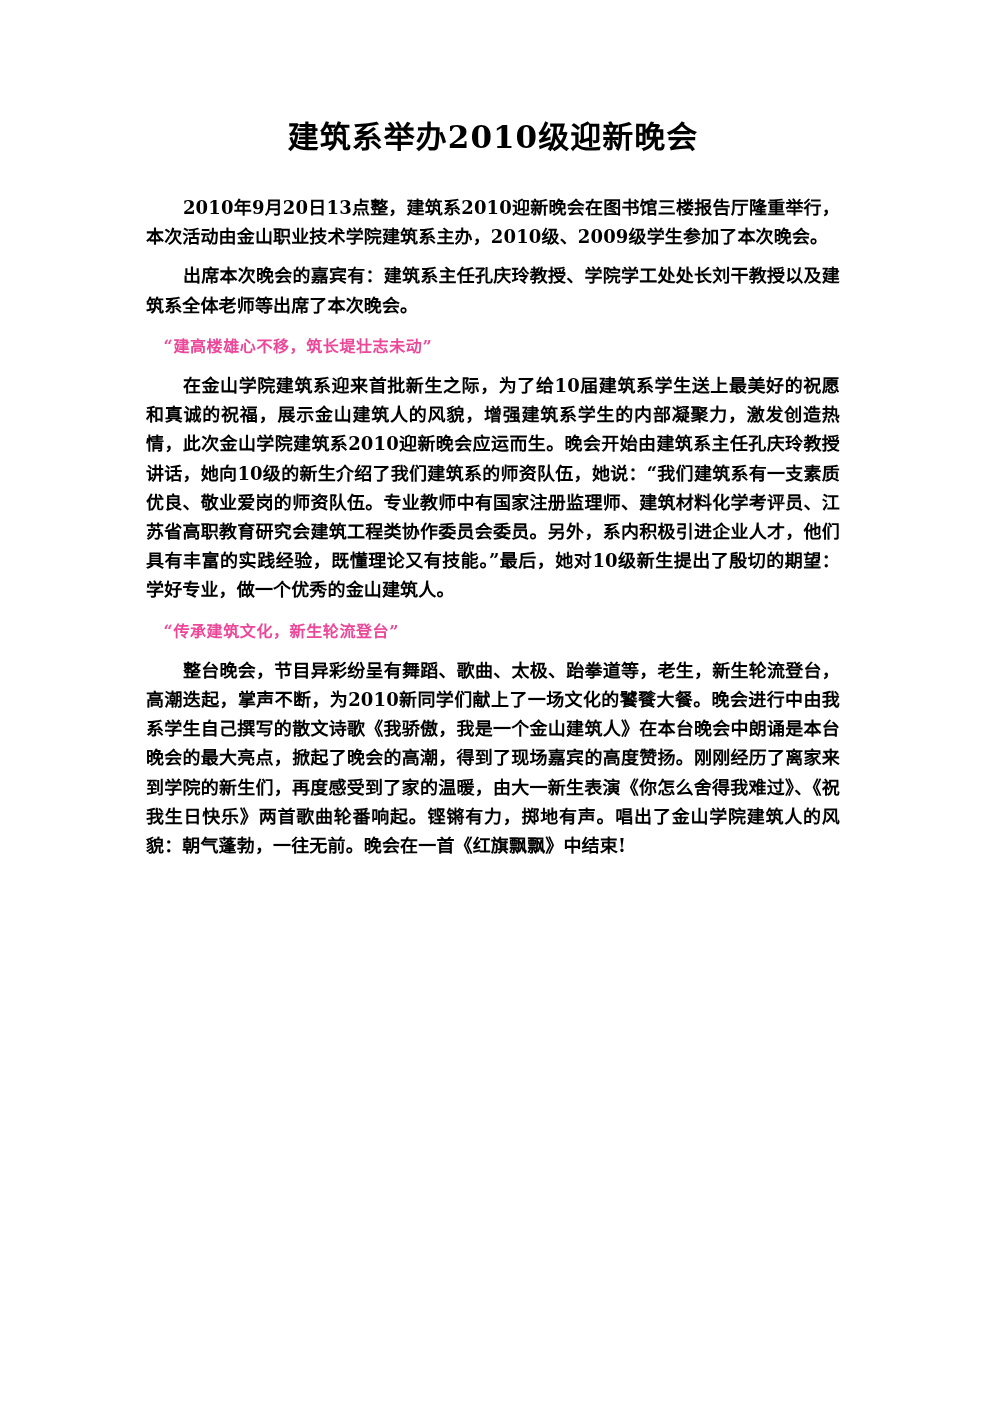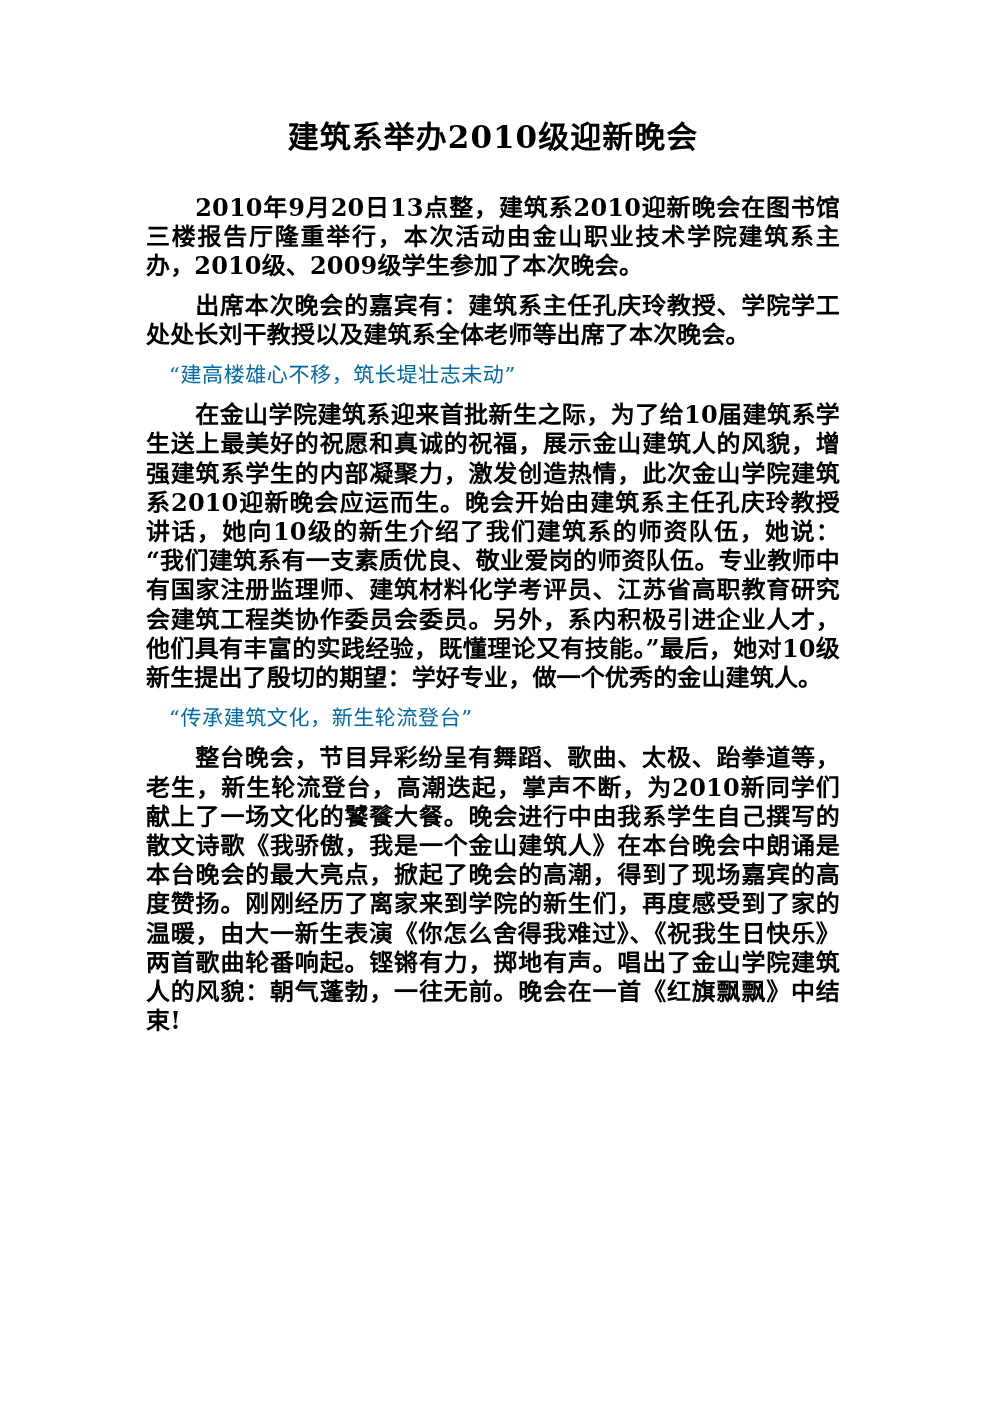--- a/index.html
+++ b/index.html
@@ -41,40 +41,40 @@
     font-size: 19px;
     line-height: 28px;
     text-align: center;
     color: #000000;
     margin: 0;
     padding-top: 22px;
     letter-spacing: 0.5px;
   }
   .para {
     font-family: "DejaVu Serif", "Liberation Serif", serif;
-    font-size: 24px;
+    font-size: 18px;
     line-height: 29.2px;
     color: #000000;
     text-align: justify;
     text-justify: inter-ideograph;
     margin: 0;
     letter-spacing: 0.15px;
     font-weight: bold;
     -webkit-font-smoothing: none;
   }
   .para.first-body { padding-top: 36px; }
   .para.gap { padding-top: 10px; }
   .para.indent2 { text-indent: 2.05em; }
   .para.indent3 { text-indent: 3.05em; }
   .subhead {
     font-family: "DejaVu Serif", "Liberation Serif", serif;
-    font-size: 21px;
+    font-size: 16px;
     line-height: 29.2px;
-    font-weight: normal;
-    color: #0369a1;
+    font-weight: bold;
+    color: #ec4899;
     margin: 0;
     padding-top: 12px;
     text-indent: 1.1em;
     letter-spacing: 0.6px;
   }
 </style>
 </head>
 <body>
 
 <div class="page">

